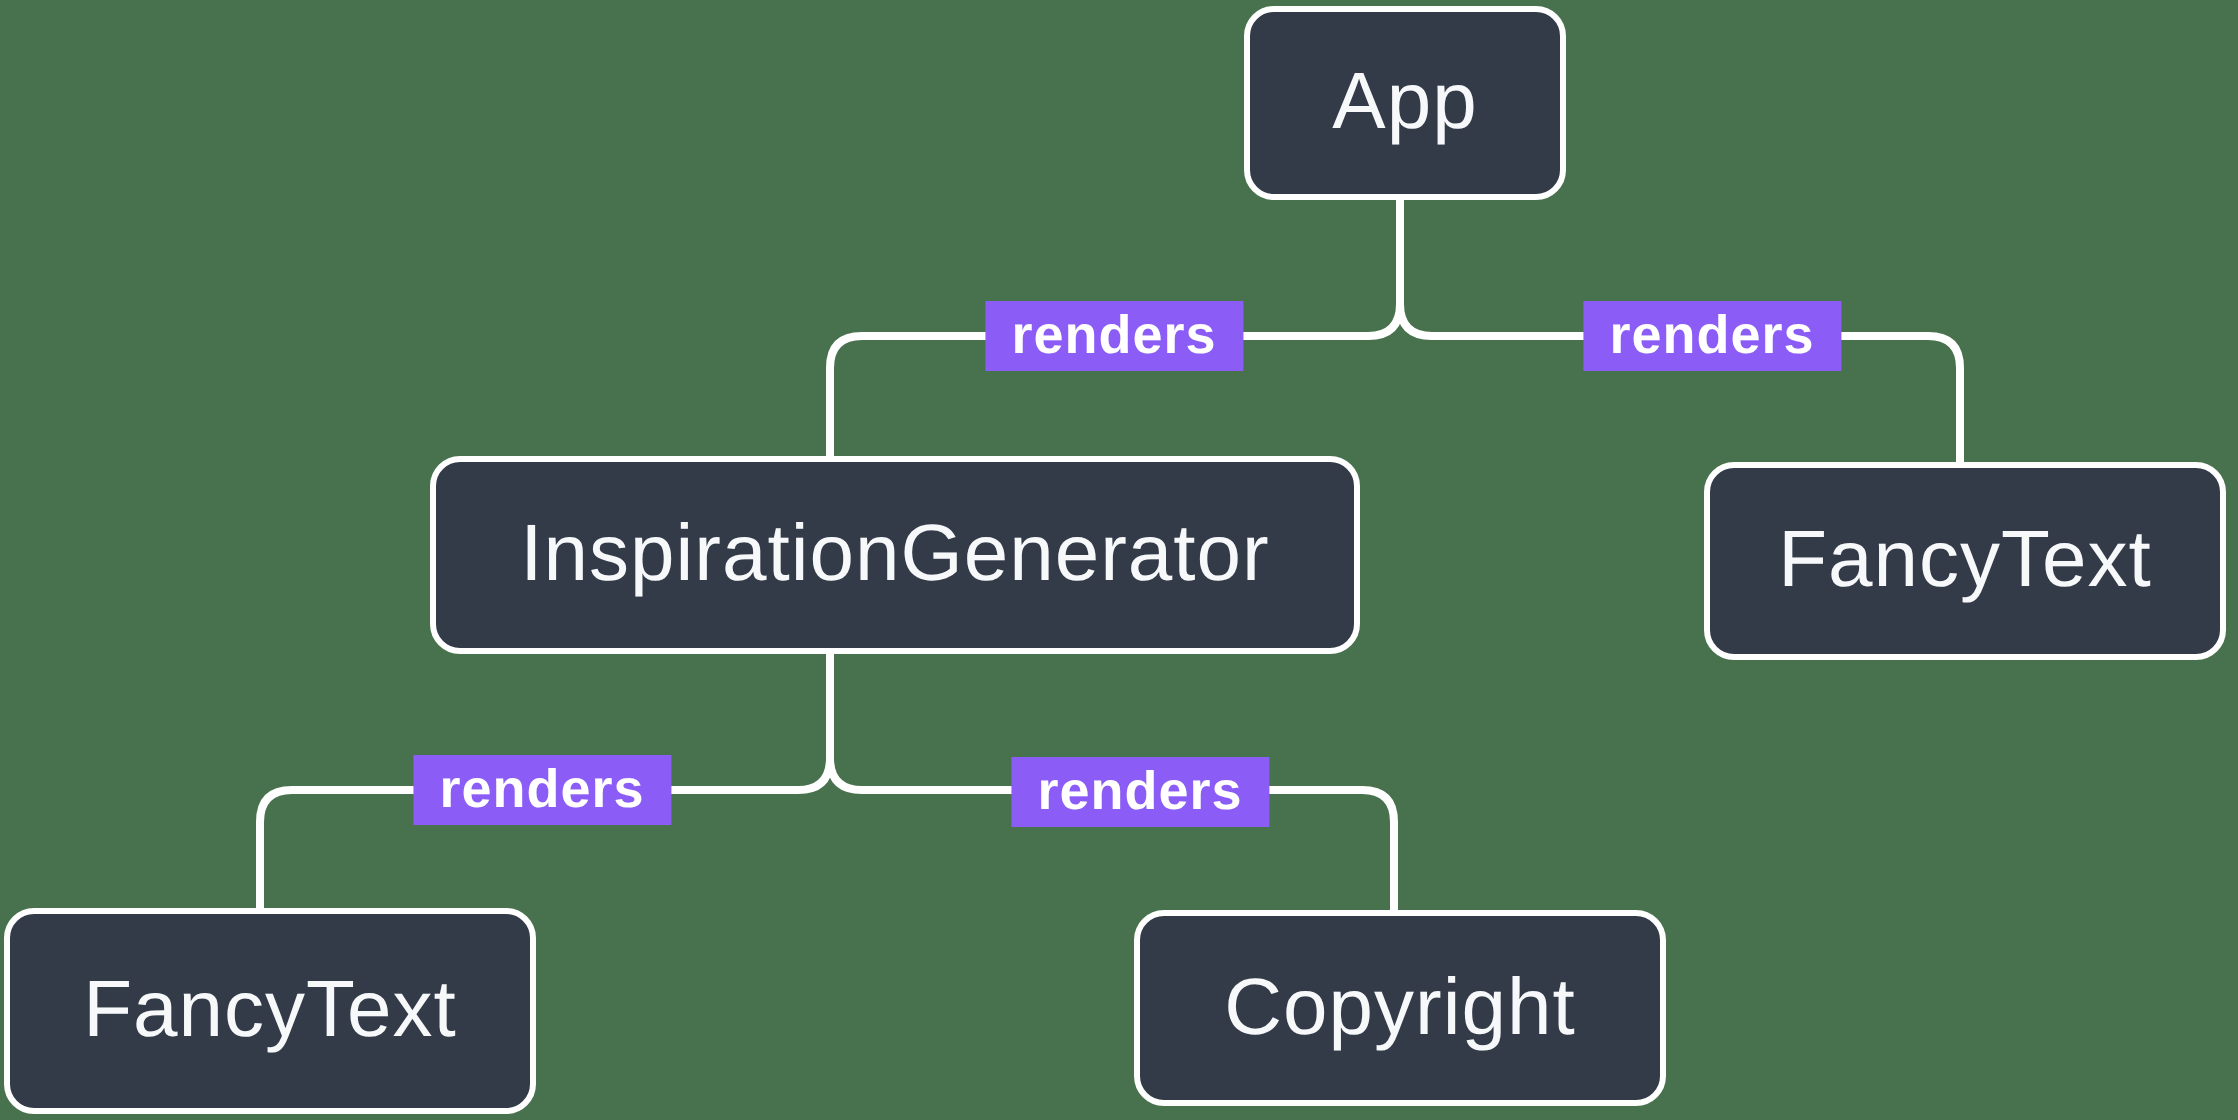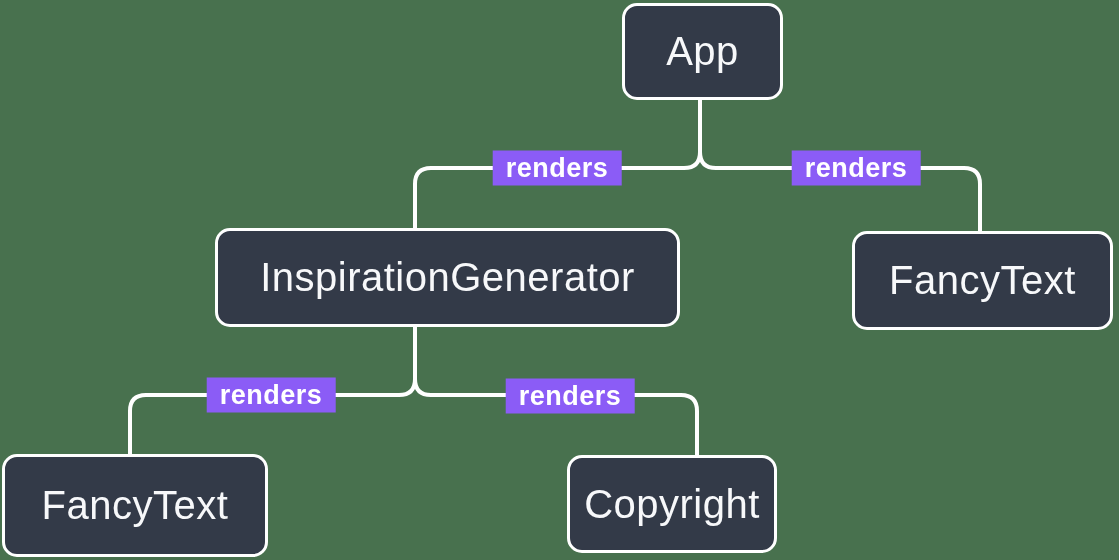--- a/index.html
+++ b/index.html
@@ -41,21 +41,21 @@
     color: #f7f8fa;
     font-size: 40px;
     font-weight: 400;
     letter-spacing: 0.5px;
     white-space: nowrap;
   }
   .node-app                  { left: 622px; top: 3px;   width: 161px; height: 97px; }
   .node-inspiration          { left: 195px; top: 228px; width: 465px; height: 99px; margin-left: 20px; }
   .node-fancytext-right      { left: 852px; top: 231px; width: 261px; height: 99px; }
   .node-fancytext-left       { left: 2px;   top: 454px; width: 266px; height: 103px; }
-  .node-copyright            { left: 567px; top: 455px; width: 210px; height: 98px; }
+  .node-copyright            { left: 567px; top: 455px; width: 266px; height: 98px; }
   .edge-label {
     position: absolute;
     z-index: 2;
     transform: translate(-50%, -50%);
     background: #8b5cf6;
     color: #ffffff;
     font-size: 27px;
     font-weight: 700;
     letter-spacing: 0.5px;
     padding: 2px 13px;

